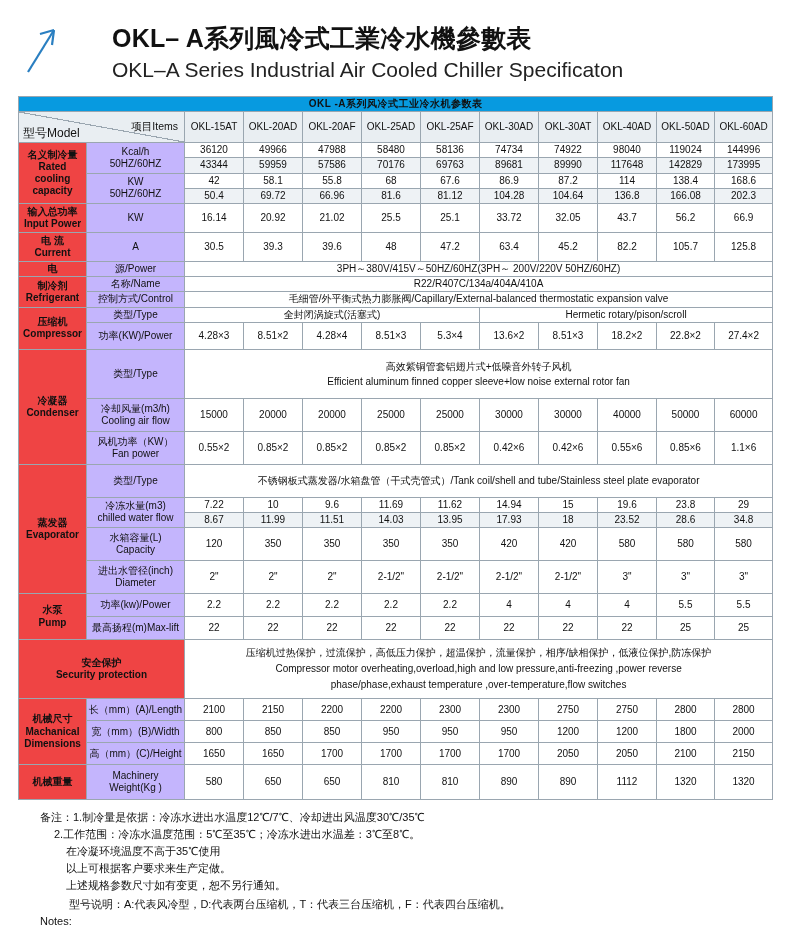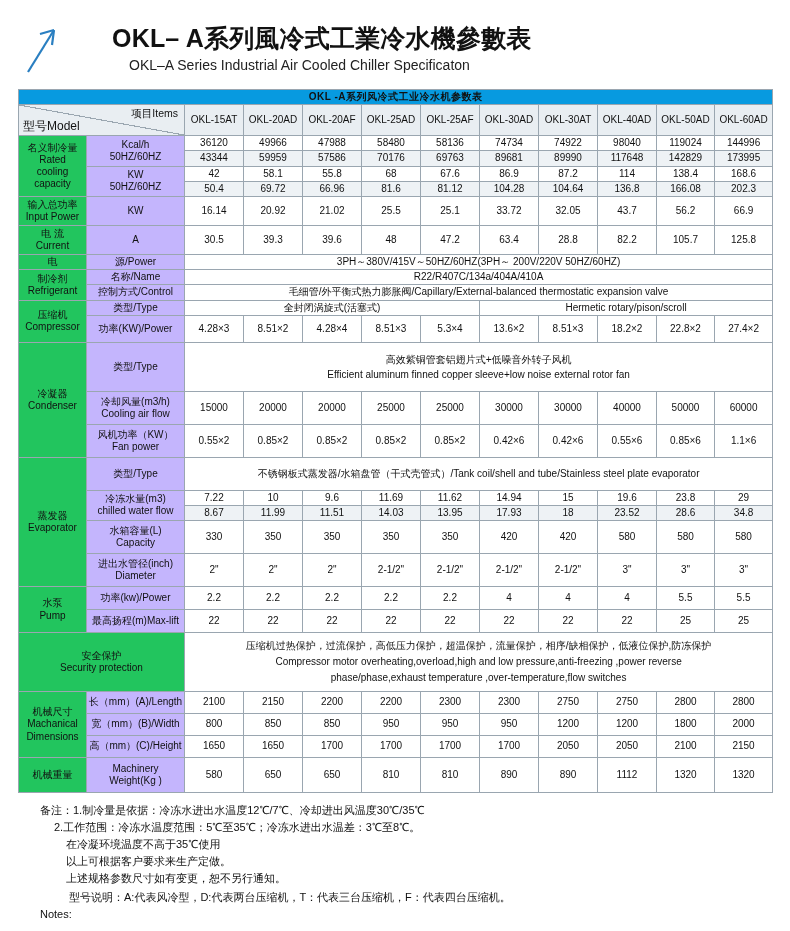--- a/index.html
+++ b/index.html
@@ -41,26 +41,25 @@
   }
   .title-cn {
     font-size: 25px;
     font-weight: bold;
     letter-spacing: 0.2px;
     color: #111;
     line-height: 1.15;
     white-space: nowrap;
   }
   .title-en {
-    font-size: 14px;
+    font-size: 21px;
     color: #222;
     line-height: 1.3;
     margin-top: 3px;
     white-space: nowrap;
-    margin-left: 17px;
   }
   
   table.spec {
     border-collapse: collapse;
     width: 754px;
     margin-top: 13px;
     table-layout: fixed;
   }
   table.spec td, table.spec th {
     border: 1px solid #9aa6b0;
@@ -81,22 +80,23 @@
     letter-spacing: 0.5px;
     border: 1px solid #079ae0;
   }
   .hdr td {
     background: #e9eef2;
     font-size: 10.5px;
     font-weight: normal;
     padding: 4px 1px;
   }
   .lbl {
-    background: #22c55e;
+    background: #ef4444;
     font-size: 10.5px;
+    font-weight: bold;
   }
   .lbl-light {
     background: #c4b5fd;
   }
   .grey {
     background: #eef2f5;
   }
   .white {
     background: #ffffff;
   }
@@ -121,21 +121,21 @@
   }
   .diag .d-tl {
     position: absolute;
     left: 4px;
     bottom: 2px;
     font-size: 12px;
   }
   .diag .d-br {
     position: absolute;
     right: 6px;
-    top: 2px;
+    top: 8px;
     font-size: 10.5px;
   }
   .rowlabel {
     font-size: 10.5px;
     line-height: 1.25;
   }
   
   .notes {
     margin-top: 9px;
     padding-left: 22px;
@@ -281,21 +281,21 @@
       <tr>
         <td class="lbl rowlabel" style="white-space:pre-line">电 流
 Current</td>
         <td class="lbl-light">A</td>
         <td class="white" style="height:26px">30.5</td>
         <td class="white">39.3</td>
         <td class="white">39.6</td>
         <td class="white">48</td>
         <td class="white">47.2</td>
         <td class="white">63.4</td>
-        <td class="white">28.8</td>
+        <td class="white">45.2</td>
         <td class="white">82.2</td>
         <td class="white">105.7</td>
         <td class="white">125.8</td>
       </tr>
 
       <tr>
         <td class="lbl">电</td>
         <td class="lbl-light">源/Power</td>
         <td colspan="10" class="white">3PH～380V/415V～50HZ/60HZ(3PH～ 200V/220V  50HZ/60HZ)</td>
       </tr>
@@ -396,21 +396,21 @@
         <td class="grey">13.95</td>
         <td class="grey">17.93</td>
         <td class="grey">18</td>
         <td class="grey">23.52</td>
         <td class="grey">28.6</td>
         <td class="grey">34.8</td>
       </tr>
       <tr>
         <td class="lbl-light" style="white-space:pre-line;height:30px">水箱容量(L)
 Capacity</td>
-        <td class="white">330</td>
+        <td class="white">120</td>
         <td class="white">350</td>
         <td class="white">350</td>
         <td class="white">350</td>
         <td class="white">350</td>
         <td class="white">420</td>
         <td class="white">420</td>
         <td class="white">580</td>
         <td class="white">580</td>
         <td class="white">580</td>
       </tr>

